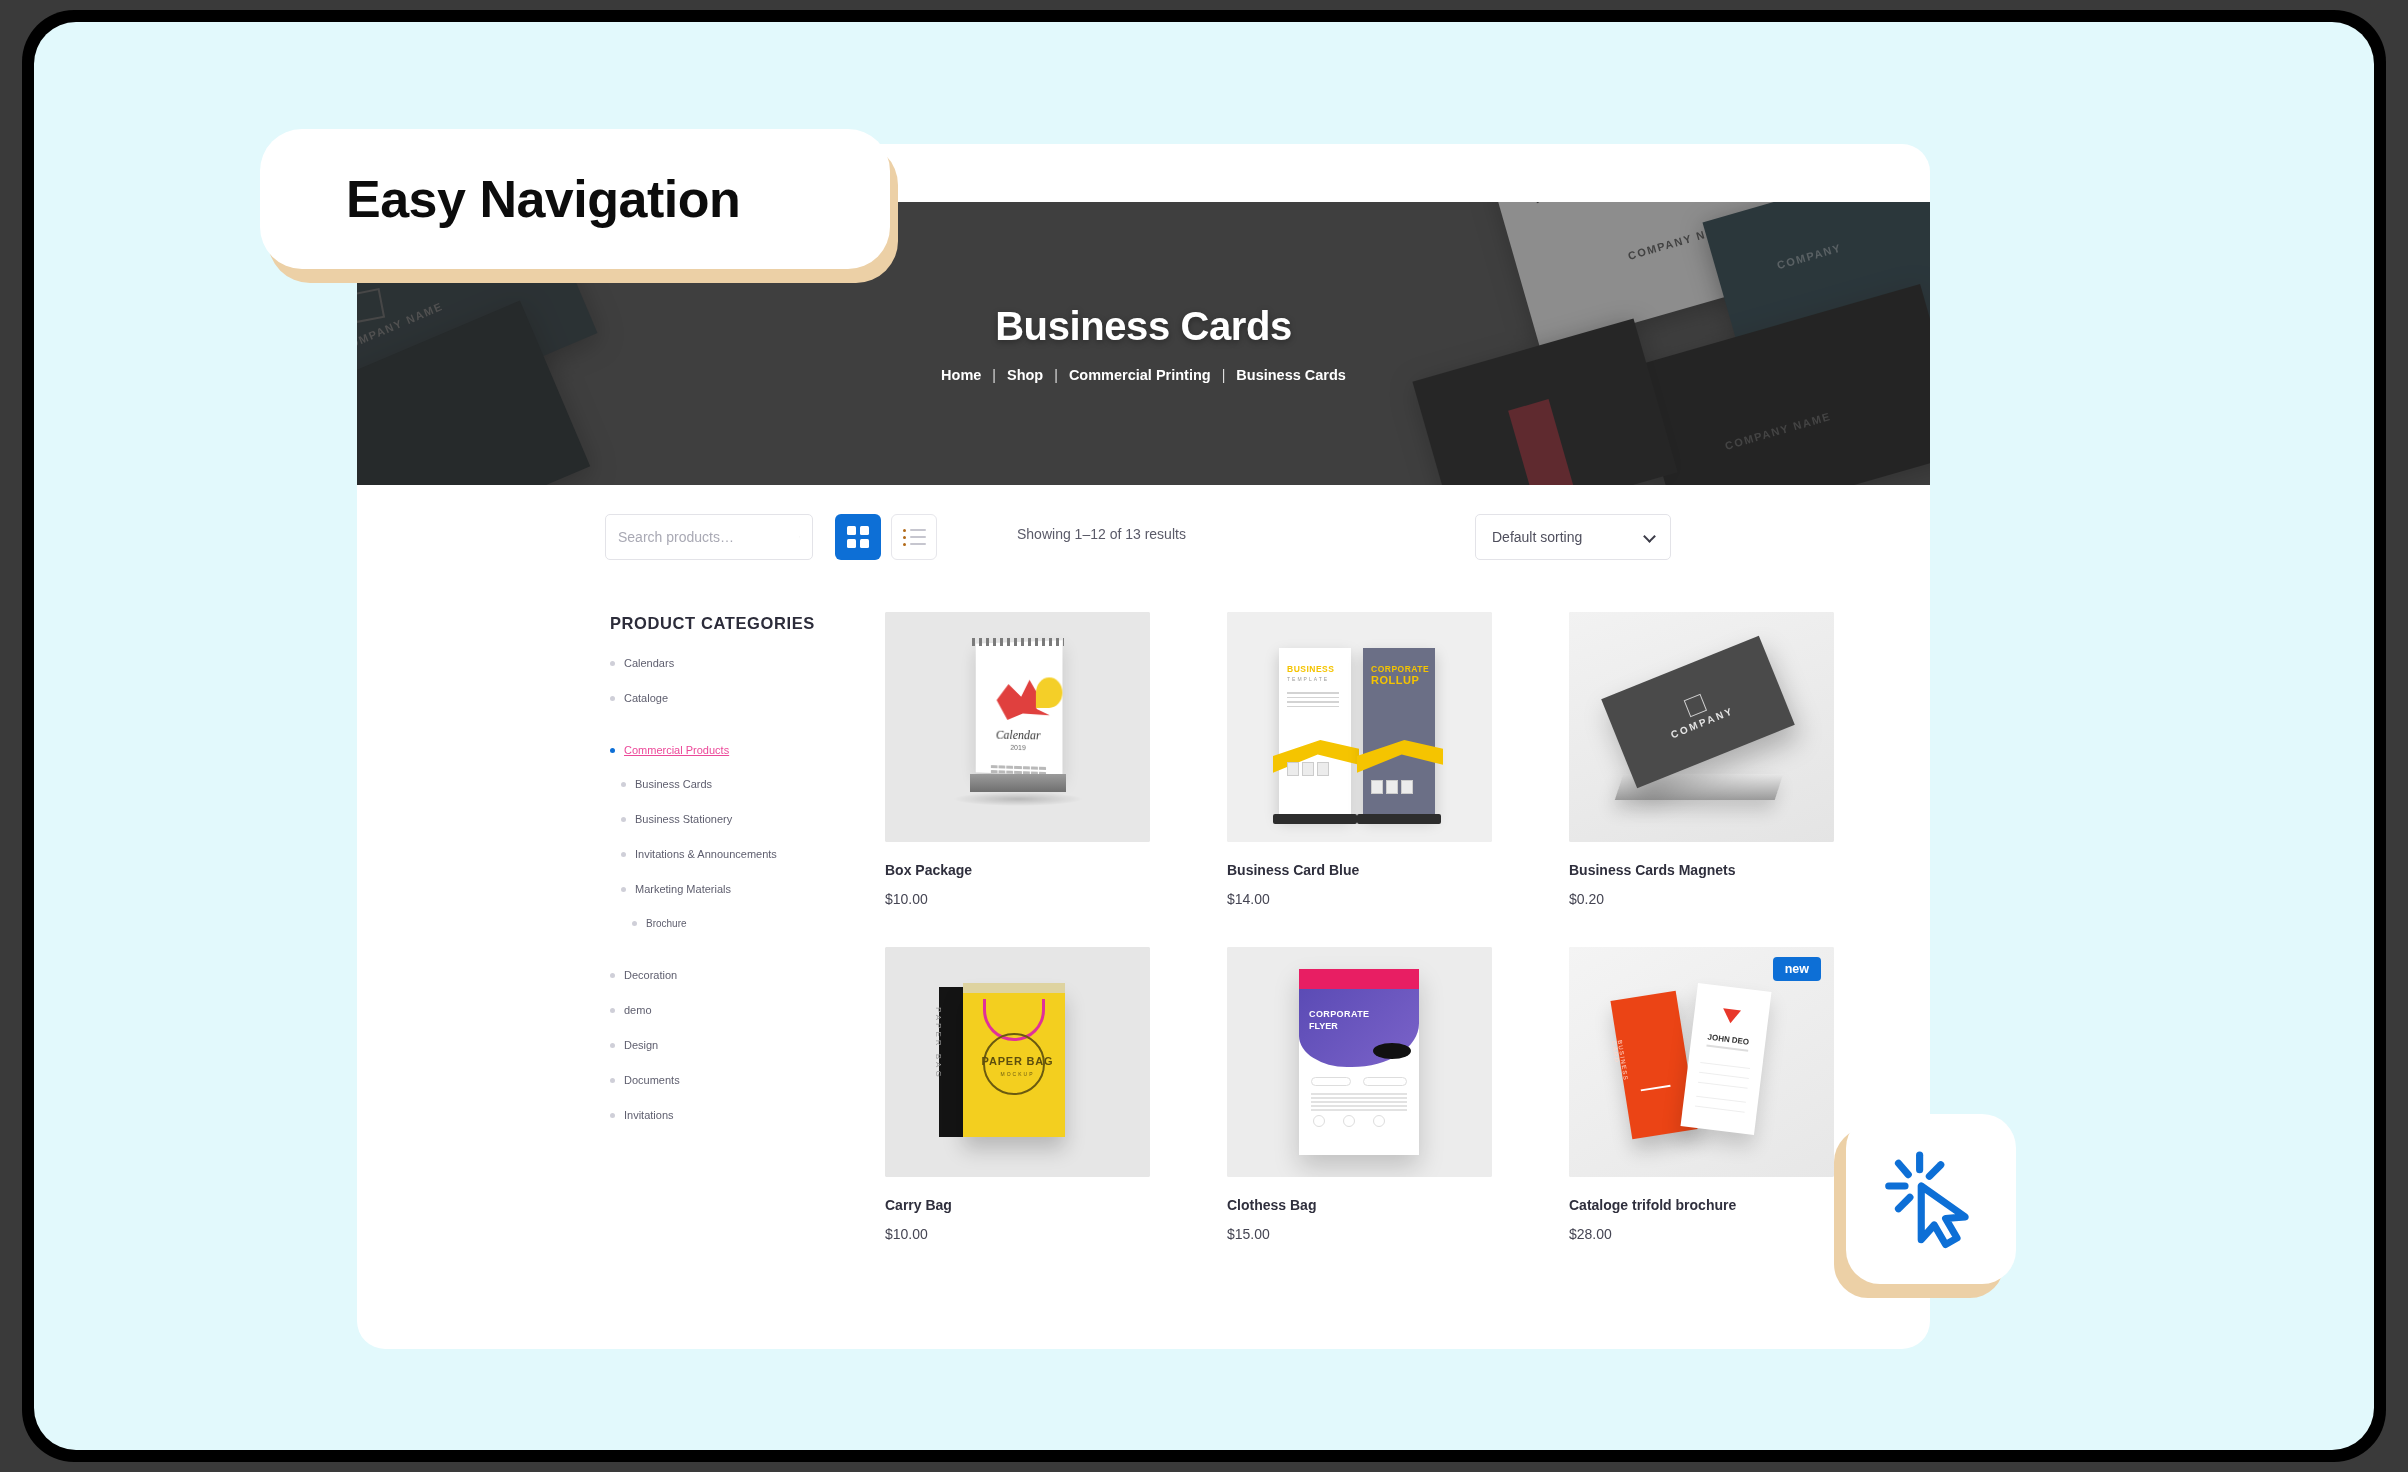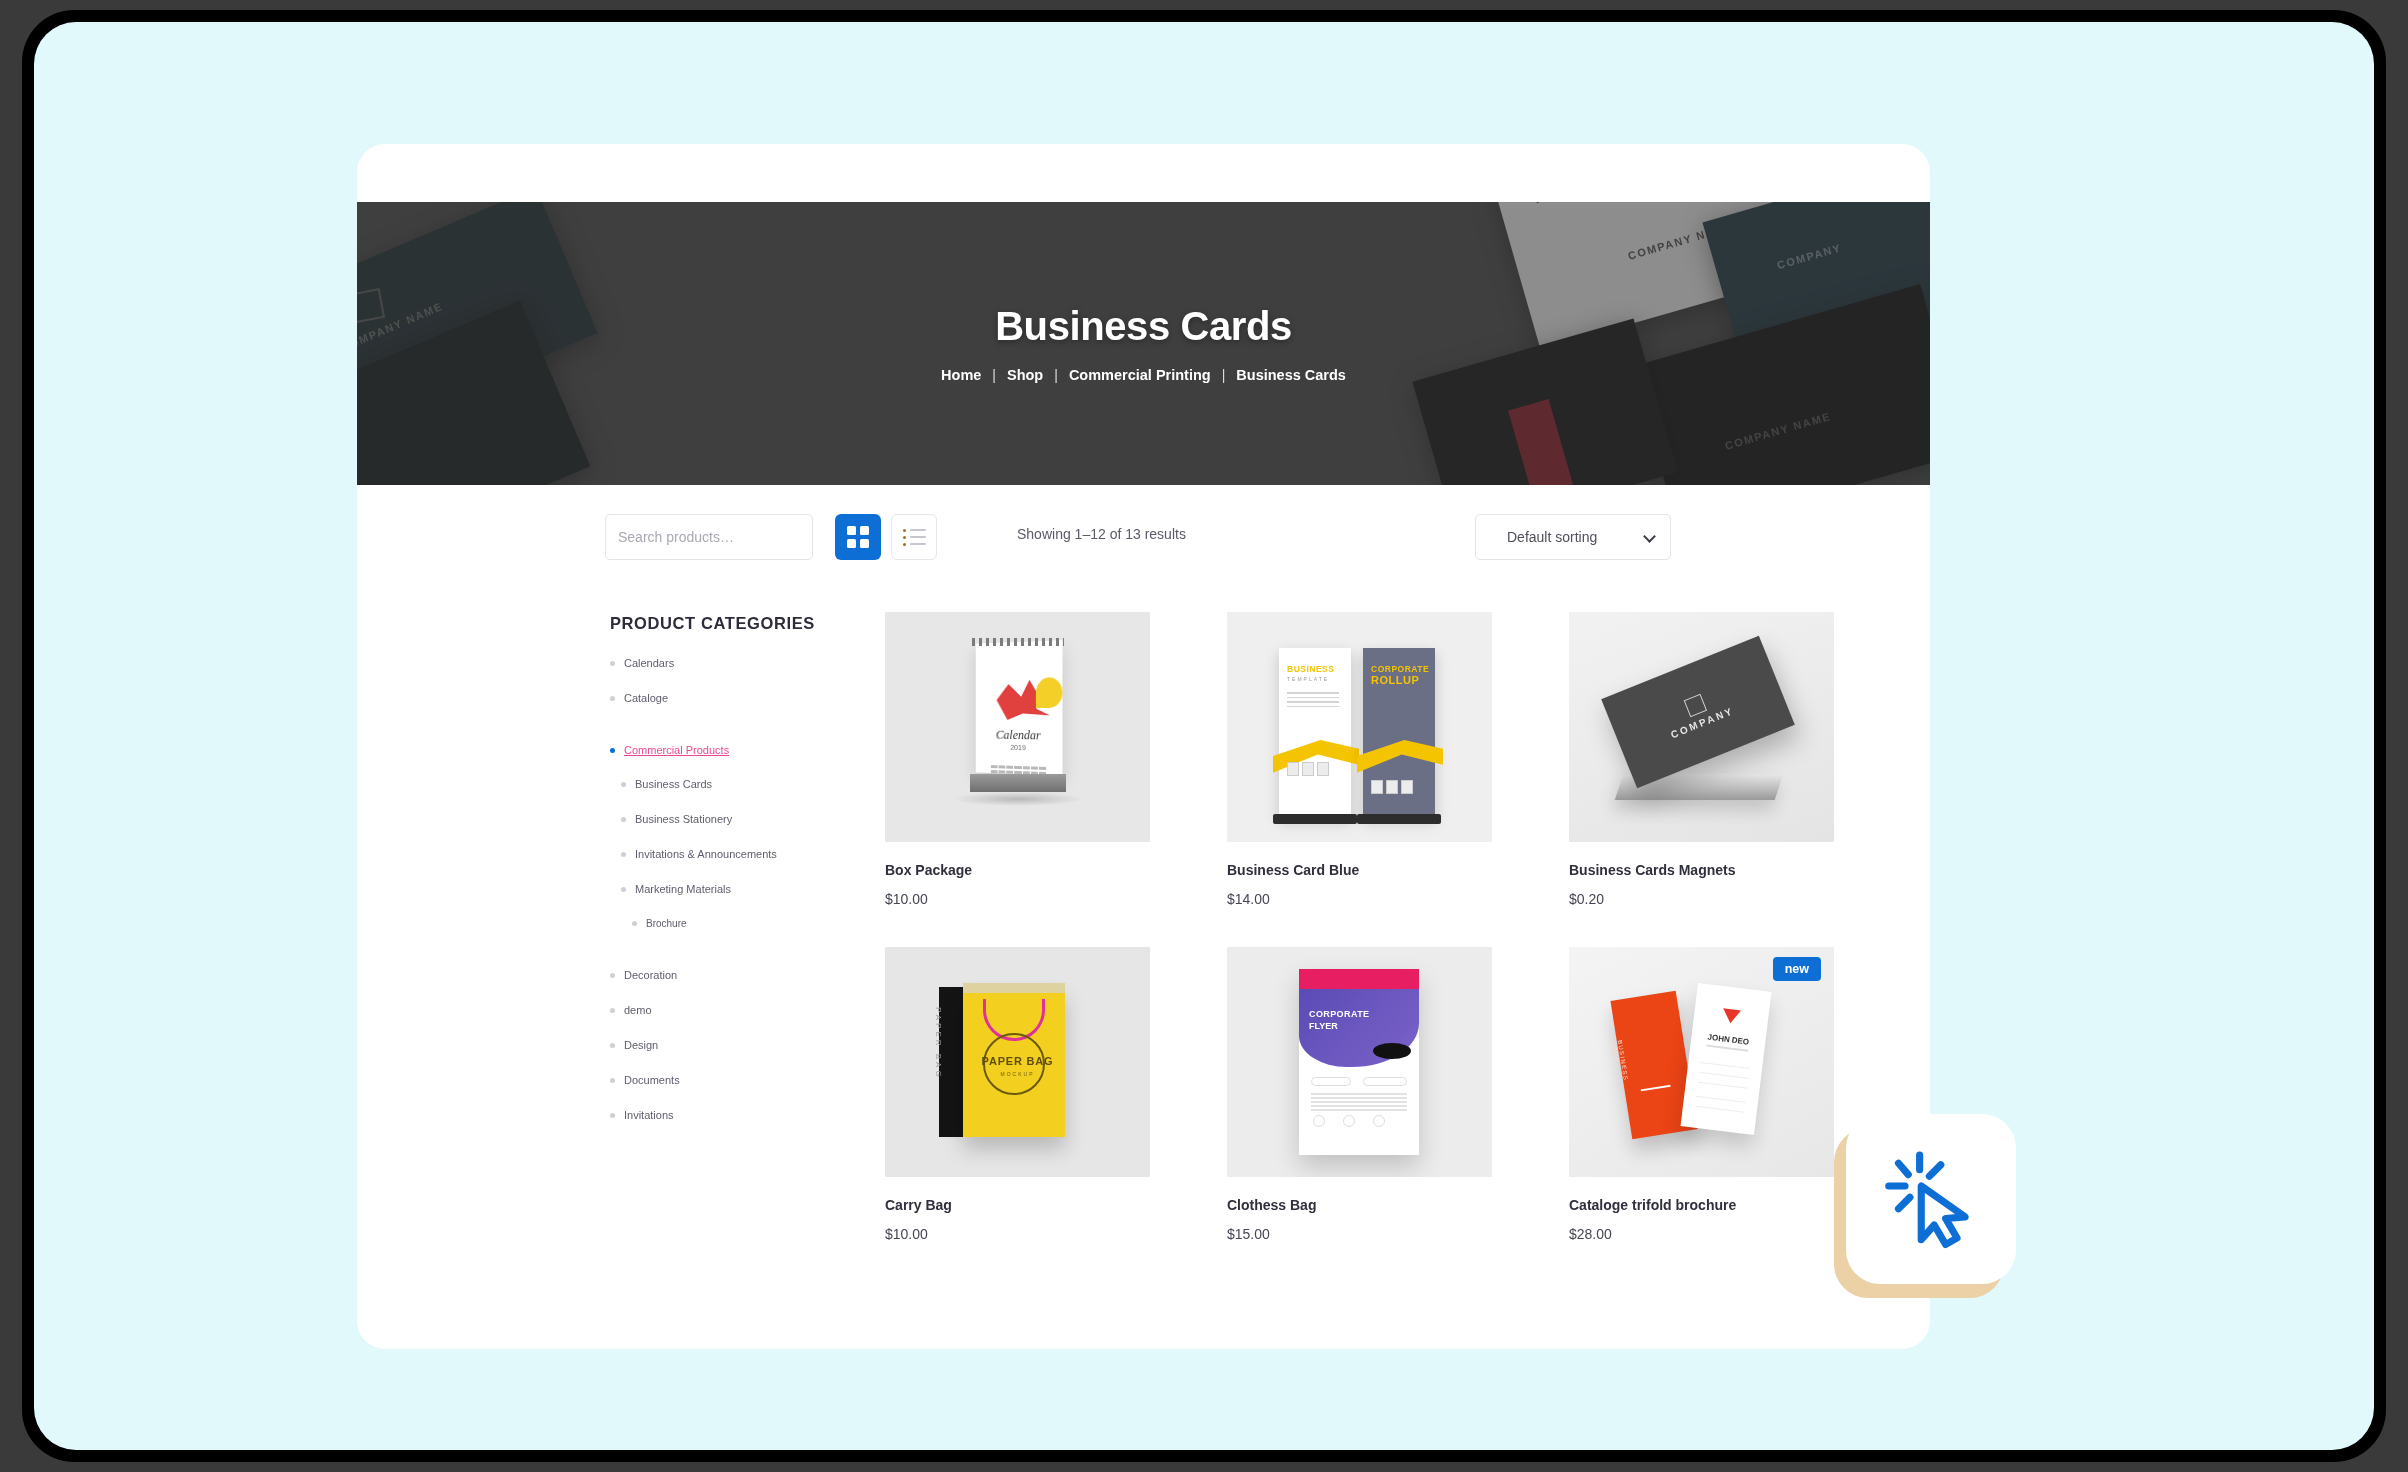--- a/index.html
+++ b/index.html
@@ -110,21 +110,21 @@
   .list-glyph .row { display:flex; align-items:center; gap:4px; }
   .list-glyph .dot { width:3px; height:3px; background:#b26a18; border-radius:50%; }
   .list-glyph .ln { width:16px; height:2.5px; background:#c6c6cf; border-radius:1px; }
 
   #results-count {
     position:absolute; left:660px; top:12px; font-size:14px; color:#5a5a68;
   }
   #sort-select {
     position:absolute; left:1118px; top:0; width:196px; height:46px;
     border:1px solid #e3e3e8; border-radius:5px; background:#fff;
-    font-size:14px; color:#4f4f5d; padding:0 31px;
+    font-size:14px; color:#4f4f5d; padding:0 16px;
     font-family:"Liberation Sans", sans-serif;
     appearance:none; -webkit-appearance:none; cursor:pointer;
   }
   #sort-caret {
     position:absolute; left:1288px; top:18px; width:9px; height:9px;
     border-right:2px solid #3c3c48; border-bottom:2px solid #3c3c48;
     transform:rotate(45deg); pointer-events:none;
   }
 
   
@@ -614,20 +614,26 @@
               </div>
             </div>
           </div>
           <div class="product-name">Cataloge trifold brochure</div>
           <div class="product-price">$28.00</div>
         </div>
 
       </div>
     </div>
 
+    <div id="badge-easy-nav">
+      <div class="shadow"></div>
+      <div class="face">
+        <span>Easy Navigation</span>
+      </div>
+    </div>
 
     <div id="badge-cursor">
       <div class="shadow"></div>
       <div class="face">
         <svg width="104" height="104" viewBox="0 0 64 64">
           <g stroke="#0d6fd6" stroke-width="4.4" stroke-linecap="round" fill="none">
             <line x1="25" y1="5" x2="25" y2="14"></line>
             <line x1="12" y1="10" x2="18" y2="17"></line>
             <line x1="6" y1="24" x2="16" y2="24"></line>
             <line x1="12" y1="38" x2="19" y2="31"></line>

